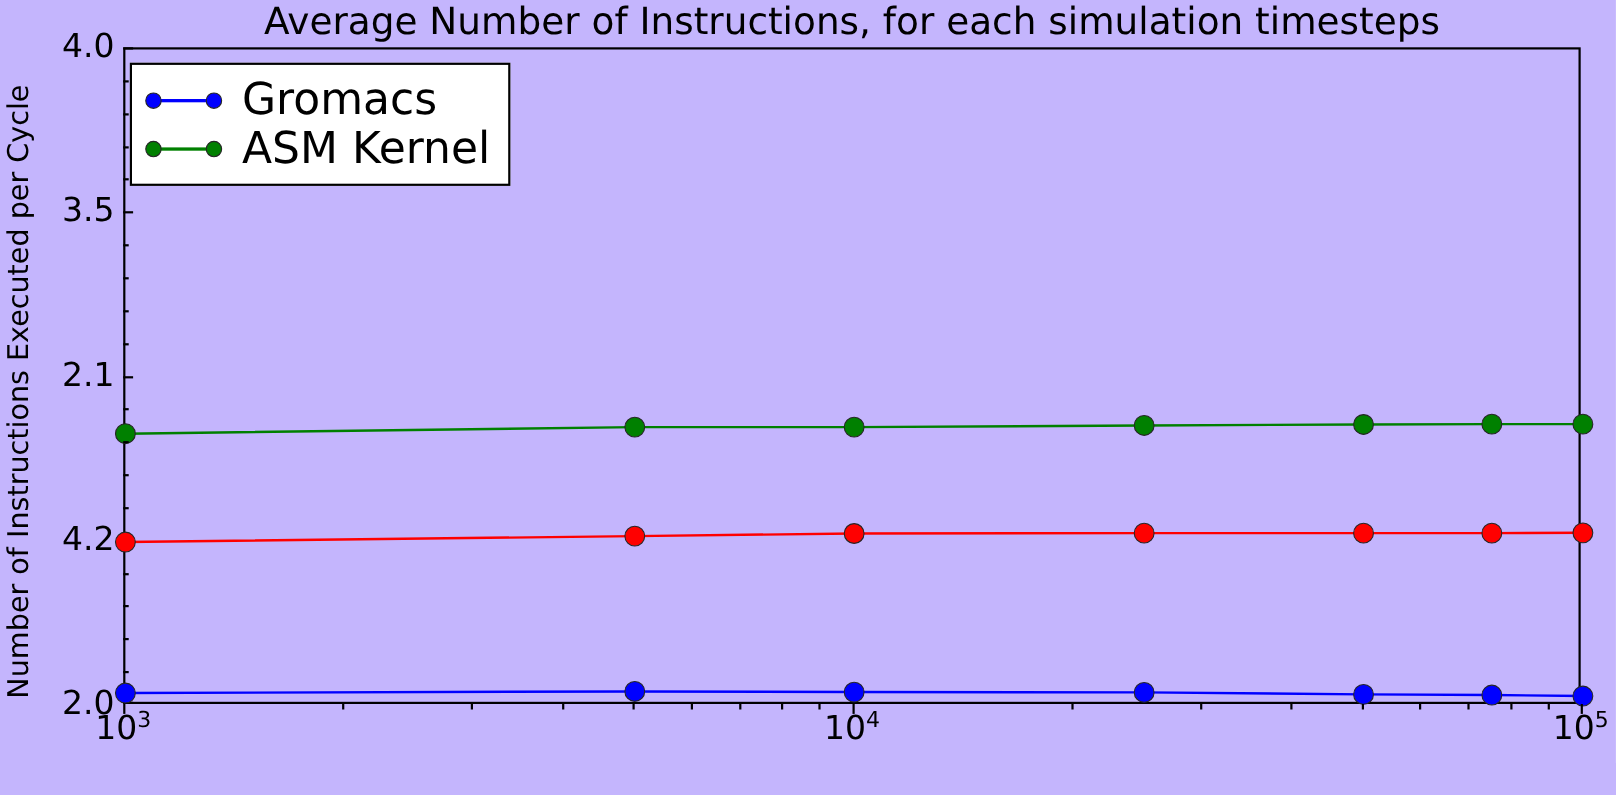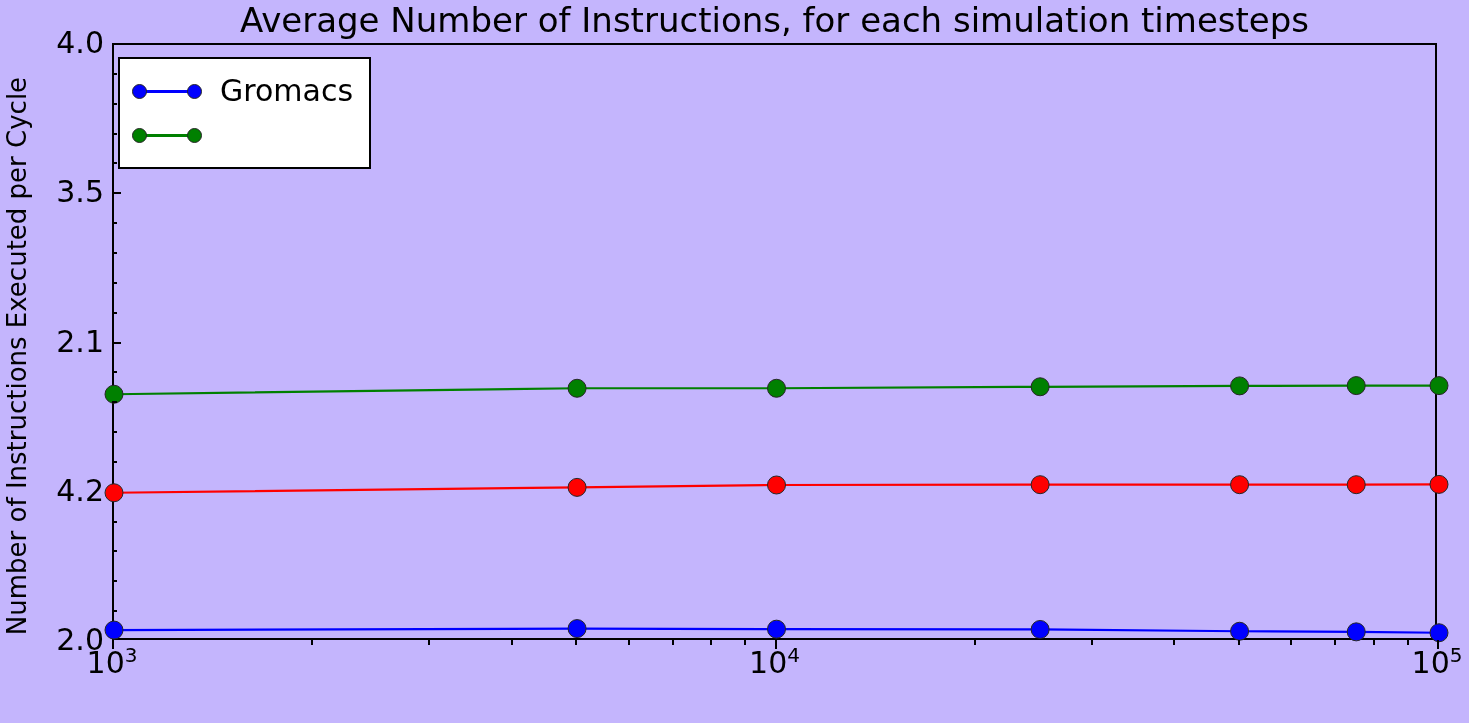--- a/index.html
+++ b/index.html
@@ -58,21 +58,21 @@
   }
   .legend-row{display:flex;align-items:center;height:44px;}
   .legend-sample{position:relative;width:70px;height:20px;margin-right:18px;flex:0 0 auto;}
   .legend-line{position:absolute;left:6px;right:6px;top:9px;height:3px;}
   .legend-dot{
     position:absolute;top:3px;width:15px;height:15px;border-radius:50%;
     border:1px solid #262626;box-sizing:border-box;
   }
   .legend-dot.left{left:0;}
   .legend-dot.right{right:0;}
-  .legend-label{font-size:30px;line-height:32px;white-space:nowrap;color:#000;}
+  .legend-label{font-size:40px;line-height:32px;white-space:nowrap;color:#000;}
 </style>
 </head>
 <body>
 
 <div id="fig">
 
   <div id="chart-title">Average Number of Instructions, for each simulation timesteps</div>
 
   <div id="ylabel">Number of Instructions Executed per Cycle</div>
 
@@ -155,20 +155,21 @@
         <span class="legend-dot right" style="background: rgb(0, 0, 255);"></span>
       </span>
       <span class="legend-label">Gromacs</span>
     </div>
     <div class="legend-row">
       <span class="legend-sample">
         <span class="legend-line" style="background: rgb(0, 128, 0);"></span>
         <span class="legend-dot left" style="background: rgb(0, 128, 0);"></span>
         <span class="legend-dot right" style="background: rgb(0, 128, 0);"></span>
       </span>
+      <span class="legend-label">ASM Kernel</span>
     </div>
   </div>
 
 <div class="ytick-mark minor" style="top: 610.15px;"></div>
     <div class="ytick-mark minor" style="top: 580.3px;"></div>
     <div class="ytick-mark minor" style="top: 550.45px;"></div>
     <div class="ytick-mark minor" style="top: 520.6px;"></div>
     <div class="ytick-mark minor" style="top: 460.9px;"></div>
     <div class="ytick-mark minor" style="top: 431.05px;"></div>
     <div class="ytick-mark minor" style="top: 401.2px;"></div>

